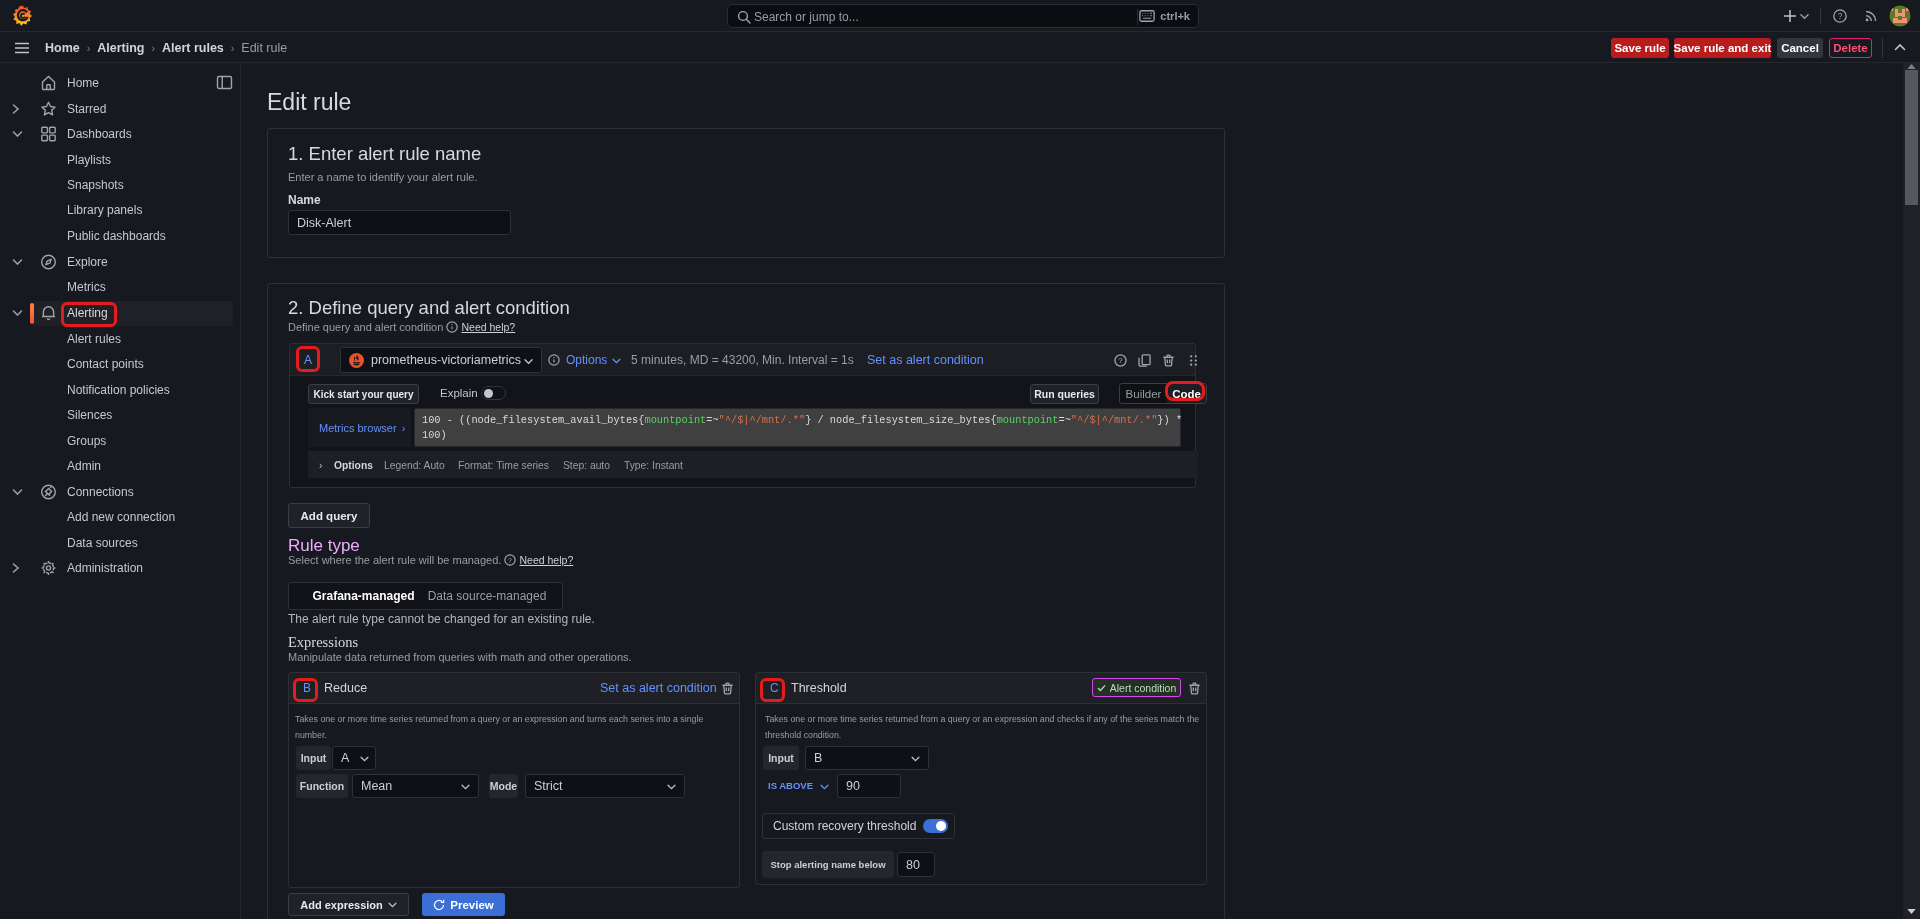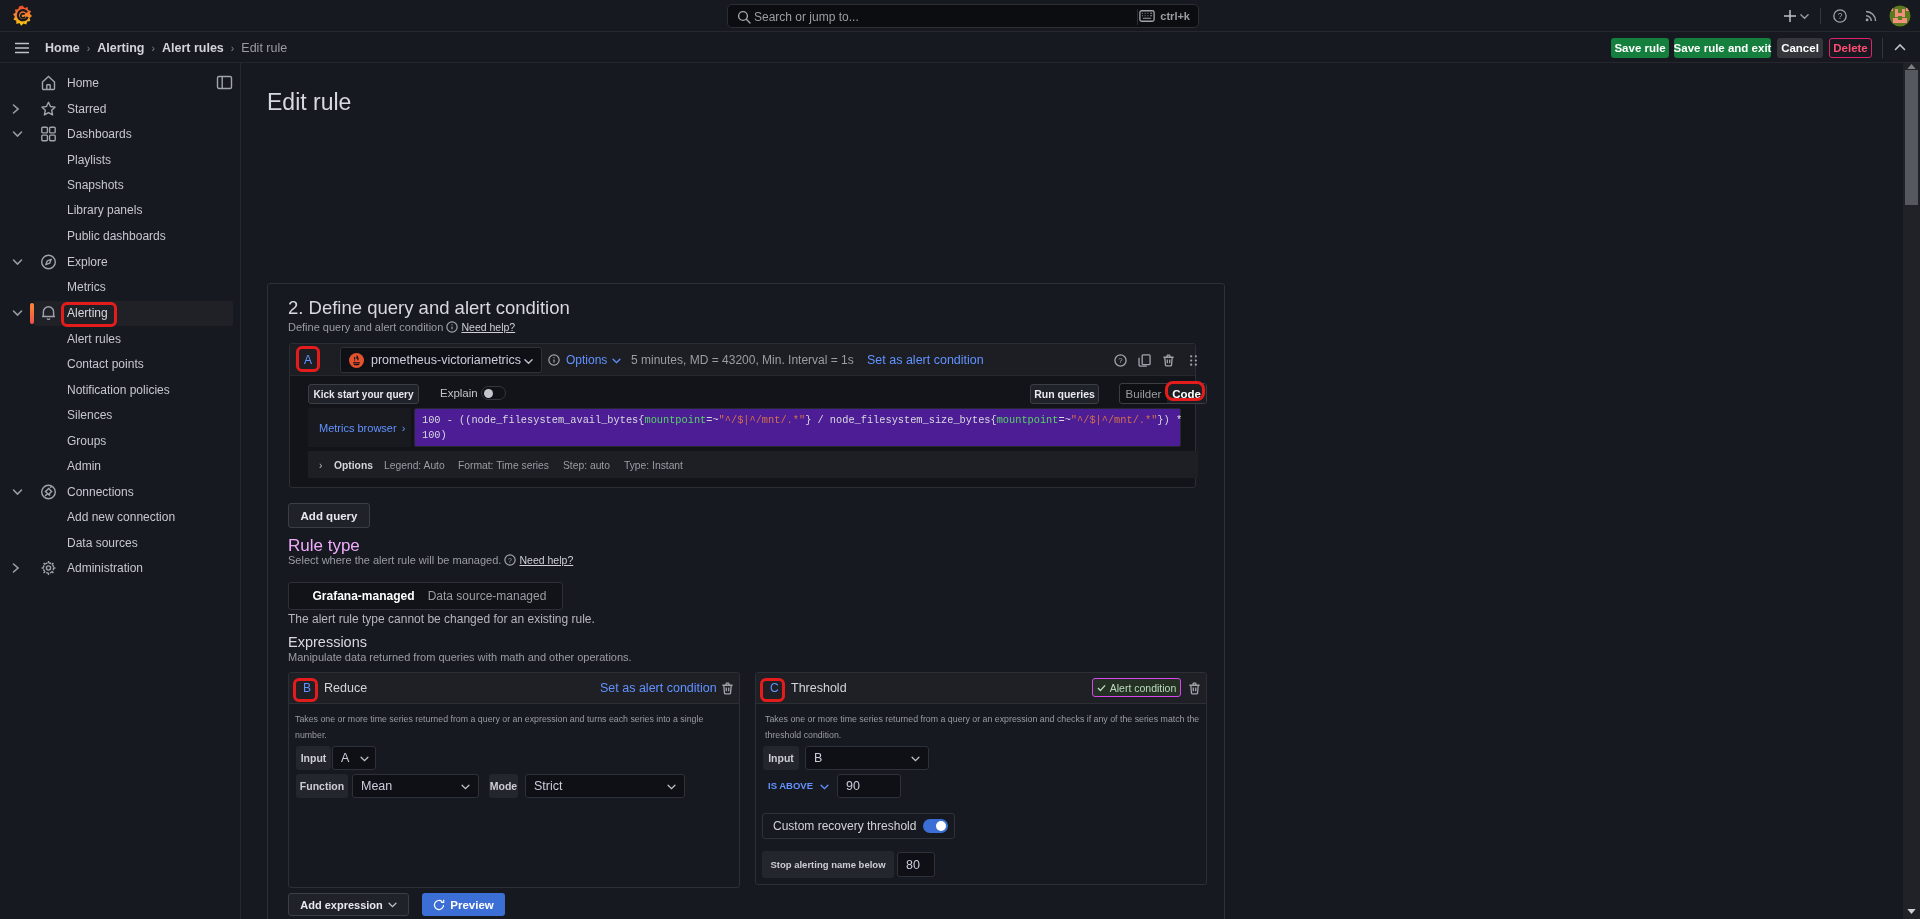--- a/index.html
+++ b/index.html
@@ -13,21 +13,21 @@
   #search { position:absolute; left:727px; top:4px; width:472px; height:24px; background:#0c0d11; border:1px solid #2c2e35; border-radius:5px; }
   #search .ph { position:absolute; left:26px; top:5px; color:#9b9ca4; font-size:12px; }
   #search .kbd { position:absolute; right:8px; top:5px; display:flex; align-items:center; color:#9b9ca4; font-size:11px; font-weight:700; }
 
   #crumbbar { position:absolute; left:0; top:32px; width:1920px; height:31px; background:#171920; border-bottom:1px solid #26282e; }
   .crumbs { position:absolute; left:45px; top:0; height:31px; display:flex; align-items:center; font-size:12.5px; }
   .crumbs .c { color:#d3d4da; font-weight:600; }
   .crumbs .sep { color:#85868e; font-size:10.5px; margin:0 7px; }
   .crumbs .cur { color:#9b9ca4; }
   .btn { position:absolute; top:6px; height:20px; border-radius:3px; font-size:11.5px; font-weight:700; color:#fff; display:flex; align-items:center; justify-content:center; white-space:nowrap; }
-  .btn.blue { background:#15803d; }
+  .btn.blue { background:#b91c1c; }
 
   #sidebar { position:absolute; left:0; top:63px; width:241px; height:856px; background:#171920; border-right:1px solid #26282e; }
   .srow { position:absolute; left:0; width:241px; height:25px; }
   .srow .chev { position:absolute; left:12px; top:50%; transform:translateY(-50%); }
   .srow .sic { position:absolute; left:40px; top:50%; transform:translateY(-50%); }
   .srow .lbl { position:absolute; left:67px; top:50%; transform:translateY(-50%); font-size:12px; color:#c6c7cf; white-space:nowrap; }
 
   #main { position:absolute; left:241px; top:63px; width:1662px; height:856px; background:#171920; }
   h1.title { position:absolute; left:26px; top:26px; font-size:23px; font-weight:500; color:#d8d9df; }
   .card { position:absolute; left:26px; width:958px; border:1px solid #2e3037; border-radius:3px; }
@@ -252,20 +252,26 @@
         <path class="ic" d="M8.5 1.6v2.2M8.5 13.2v2.2M1.6 8.5h2.2M13.2 8.5h2.2M3.6 3.6l1.6 1.6M11.8 11.8l1.6 1.6M13.4 3.6l-1.6 1.6M5.2 11.8l-1.6 1.6" stroke-width="1.3"></path>
         <circle class="ic" cx="8.5" cy="8.5" r="5.1" stroke-dasharray="2.3 1.7"></circle>
       </svg>
     <span class="lbl">Administration</span>
   </div>
 </div>
 
 <div id="main">
   <h1 class="title">Edit rule</h1>
 
+  <div class="card" style="top:65px; height:130px;">
+    <div class="h3" style="position:absolute; left:20px; top:14px;">1. Enter alert rule name</div>
+    <div class="sub13" style="position:absolute; left:20px; top:42px;">Enter a name to identify your alert rule.</div>
+    <div style="position:absolute; left:20px; top:64px; font-size:12px; font-weight:700; color:#d8d9df;">Name</div>
+    <div class="field-input" style="position:absolute; left:20px; top:81px; width:223px; height:25px;">Disk-Alert</div>
+  </div>
 
   <div class="card" style="top:220px; height:700px;">
     <div class="h3" style="position:absolute; left:20px; top:13px;">2. Define query and alert condition</div>
     <div class="sub13" style="position:absolute; left:20px; top:37px;">Define query and alert condition
       <svg style="display:inline-block; vertical-align:-2px;" width="12" height="12" viewBox="0 0 14 14">
           <circle class="ic" cx="7" cy="7" r="6"></circle>
           <path d="M7 6.3v3.4M7 3.8v1.2" stroke="#a2a4ac" stroke-width="1.3"></path>
         </svg>
       <span style="color:#cfd0d8; text-decoration:underline; font-weight:500; font-size:10.5px;">Need help?</span>
     </div>
@@ -323,21 +329,21 @@
     </div>
     <div class="btn2 abs" style="left:740px; top:40px; width:69px; height:20px; font-size:10.5px;">Run queries</div>
     <div class="abs" style="left:829px; top:39px; width:88px; height:21px; border:1px solid #3b3e45; border-radius:3px; background:#0e1014; display:flex;">
       <div style="width:47px; display:flex; align-items:center; justify-content:center; color:#9b9ca4; font-size:11.5px;">Builder</div>
       <div style="width:39px; display:flex; align-items:center; justify-content:center; color:#fff; font-size:11.5px; font-weight:700; background:#1c1e24; border-radius:0 3px 3px 0;">Code</div>
     </div>
     <div class="abs" style="left:18px; top:64px; width:103px; height:39px; background:#181a20; display:flex; align-items:center;">
       <span class="link nw" style="font-size:11px; margin-left:11px;">Metrics browser</span>
       <span class="link" style="font-size:11px; margin-left:5px;">›</span>
     </div>
-    <div class="abs nw" style="left:124px; top:64px; width:767px; height:39px; background:#4c1d95; border:1px solid #26282f; border-radius:2px; font-family:'Liberation Mono',monospace; font-size:10.3px; color:#d8d9df; padding:4px 0 0 7px; line-height:15px;">
+    <div class="abs nw" style="left:124px; top:64px; width:767px; height:39px; background:#404040; border:1px solid #26282f; border-radius:2px; font-family:'Liberation Mono',monospace; font-size:10.3px; color:#d8d9df; padding:4px 0 0 7px; line-height:15px;">
       <div>100 - ((node_filesystem_avail_bytes{<span style="color:#56d364;">mountpoint</span>=~<span style="color:#d4704c;">"^/$|^/mnt/.*"</span>} / node_filesystem_size_bytes{<span style="color:#56d364;">mountpoint</span>=~<span style="color:#d4704c;">"^/$|^/mnt/.*"</span>}) *</div>
       <div>100)</div>
     </div>
     <div class="abs" style="left:18px; top:107px; width:890px; height:27px; background:#1d1f25;">
       <span class="strip-it" style="left:11px; color:#c0c1c9; font-size:10px;">›</span>
       <span class="strip-it" style="left:26px; font-weight:700; color:#d4d5db;">Options</span>
       <span class="strip-it" style="left:76px;">Legend: Auto</span>
       <span class="strip-it" style="left:150px;">Format: Time series</span>
       <span class="strip-it" style="left:255px;">Step: auto</span>
       <span class="strip-it" style="left:316px;">Type: Instant</span>
@@ -353,21 +359,21 @@
         <text x="7" y="10" font-size="8" fill="#a2a4ac" text-anchor="middle">?</text>
       </svg>
     <span style="color:#cfd0d8; text-decoration:underline; font-weight:500; font-size:10.5px;">Need help?</span>
   </div>
   <div class="abs" style="left:47px; top:519px; width:275px; height:25px; background:#111318; border:1px solid #2e3036; border-radius:3px; display:flex; padding:13px;">
     <div style="background:#383b43; border-radius:2px; color:#fff; font-weight:700; font-size:12px; display:flex; align-items:center; justify-content:center; width:123px;">Grafana-managed</div>
     <div style="color:#9b9ca4; font-size:12px; display:flex; align-items:center; justify-content:center; flex:1;">Data source-managed</div>
   </div>
   <div class="abs nw" style="left:47px; top:549px; font-size:12px; color:#b5b6be;">The alert rule type cannot be changed for an existing rule.</div>
 
-  <div class="abs nw" style="left:47px; top:571px; font-size:14.5px; font-weight:500; color:#d8d9df;">Expressions</div>
+  <div class="abs nw" style="left:47px; top:571px; font-size:14.5px; font-weight:500; color:#d8d9df;font-family:Liberation Serif, serif;">Expressions</div>
   <div class="abs sub13" style="left:47px; top:588px;">Manipulate data returned from queries with math and other operations.</div>
 
   <div class="abs" style="left:47px; top:609px; width:452px; height:216px; border:1px solid #2c2f36; border-radius:3px;">
     <div class="abs" style="left:0; top:0; width:450px; height:31px; background:#1e2026; border-bottom:1px solid #2c2f36; border-radius:3px 3px 0 0;">
       <span class="abs" style="left:14px; top:8px; color:#6292ff; font-size:12px; font-weight:500;">B</span>
       <span class="abs nw" style="left:35px; top:8px; color:#d4d5db; font-size:12.5px;">Reduce</span>
       <span class="abs link nw" style="left:311px; top:8px; font-size:12.5px;">Set as alert condition</span>
       <svg class="abs" style="left:432px; top:9px;" width="13" height="13" viewBox="0 0 14 14">
           <path class="ic" d="M1.5 3.5h11M5.5 3.5V2a.8.8 0 0 1 .8-.8h1.4a.8.8 0 0 1 .8.8v1.5M3 3.5l.7 8.2a1.2 1.2 0 0 0 1.2 1.1h4.2a1.2 1.2 0 0 0 1.2-1.1l.7-8.2M5.7 6v4M8.3 6v4"></path>
         </svg>

